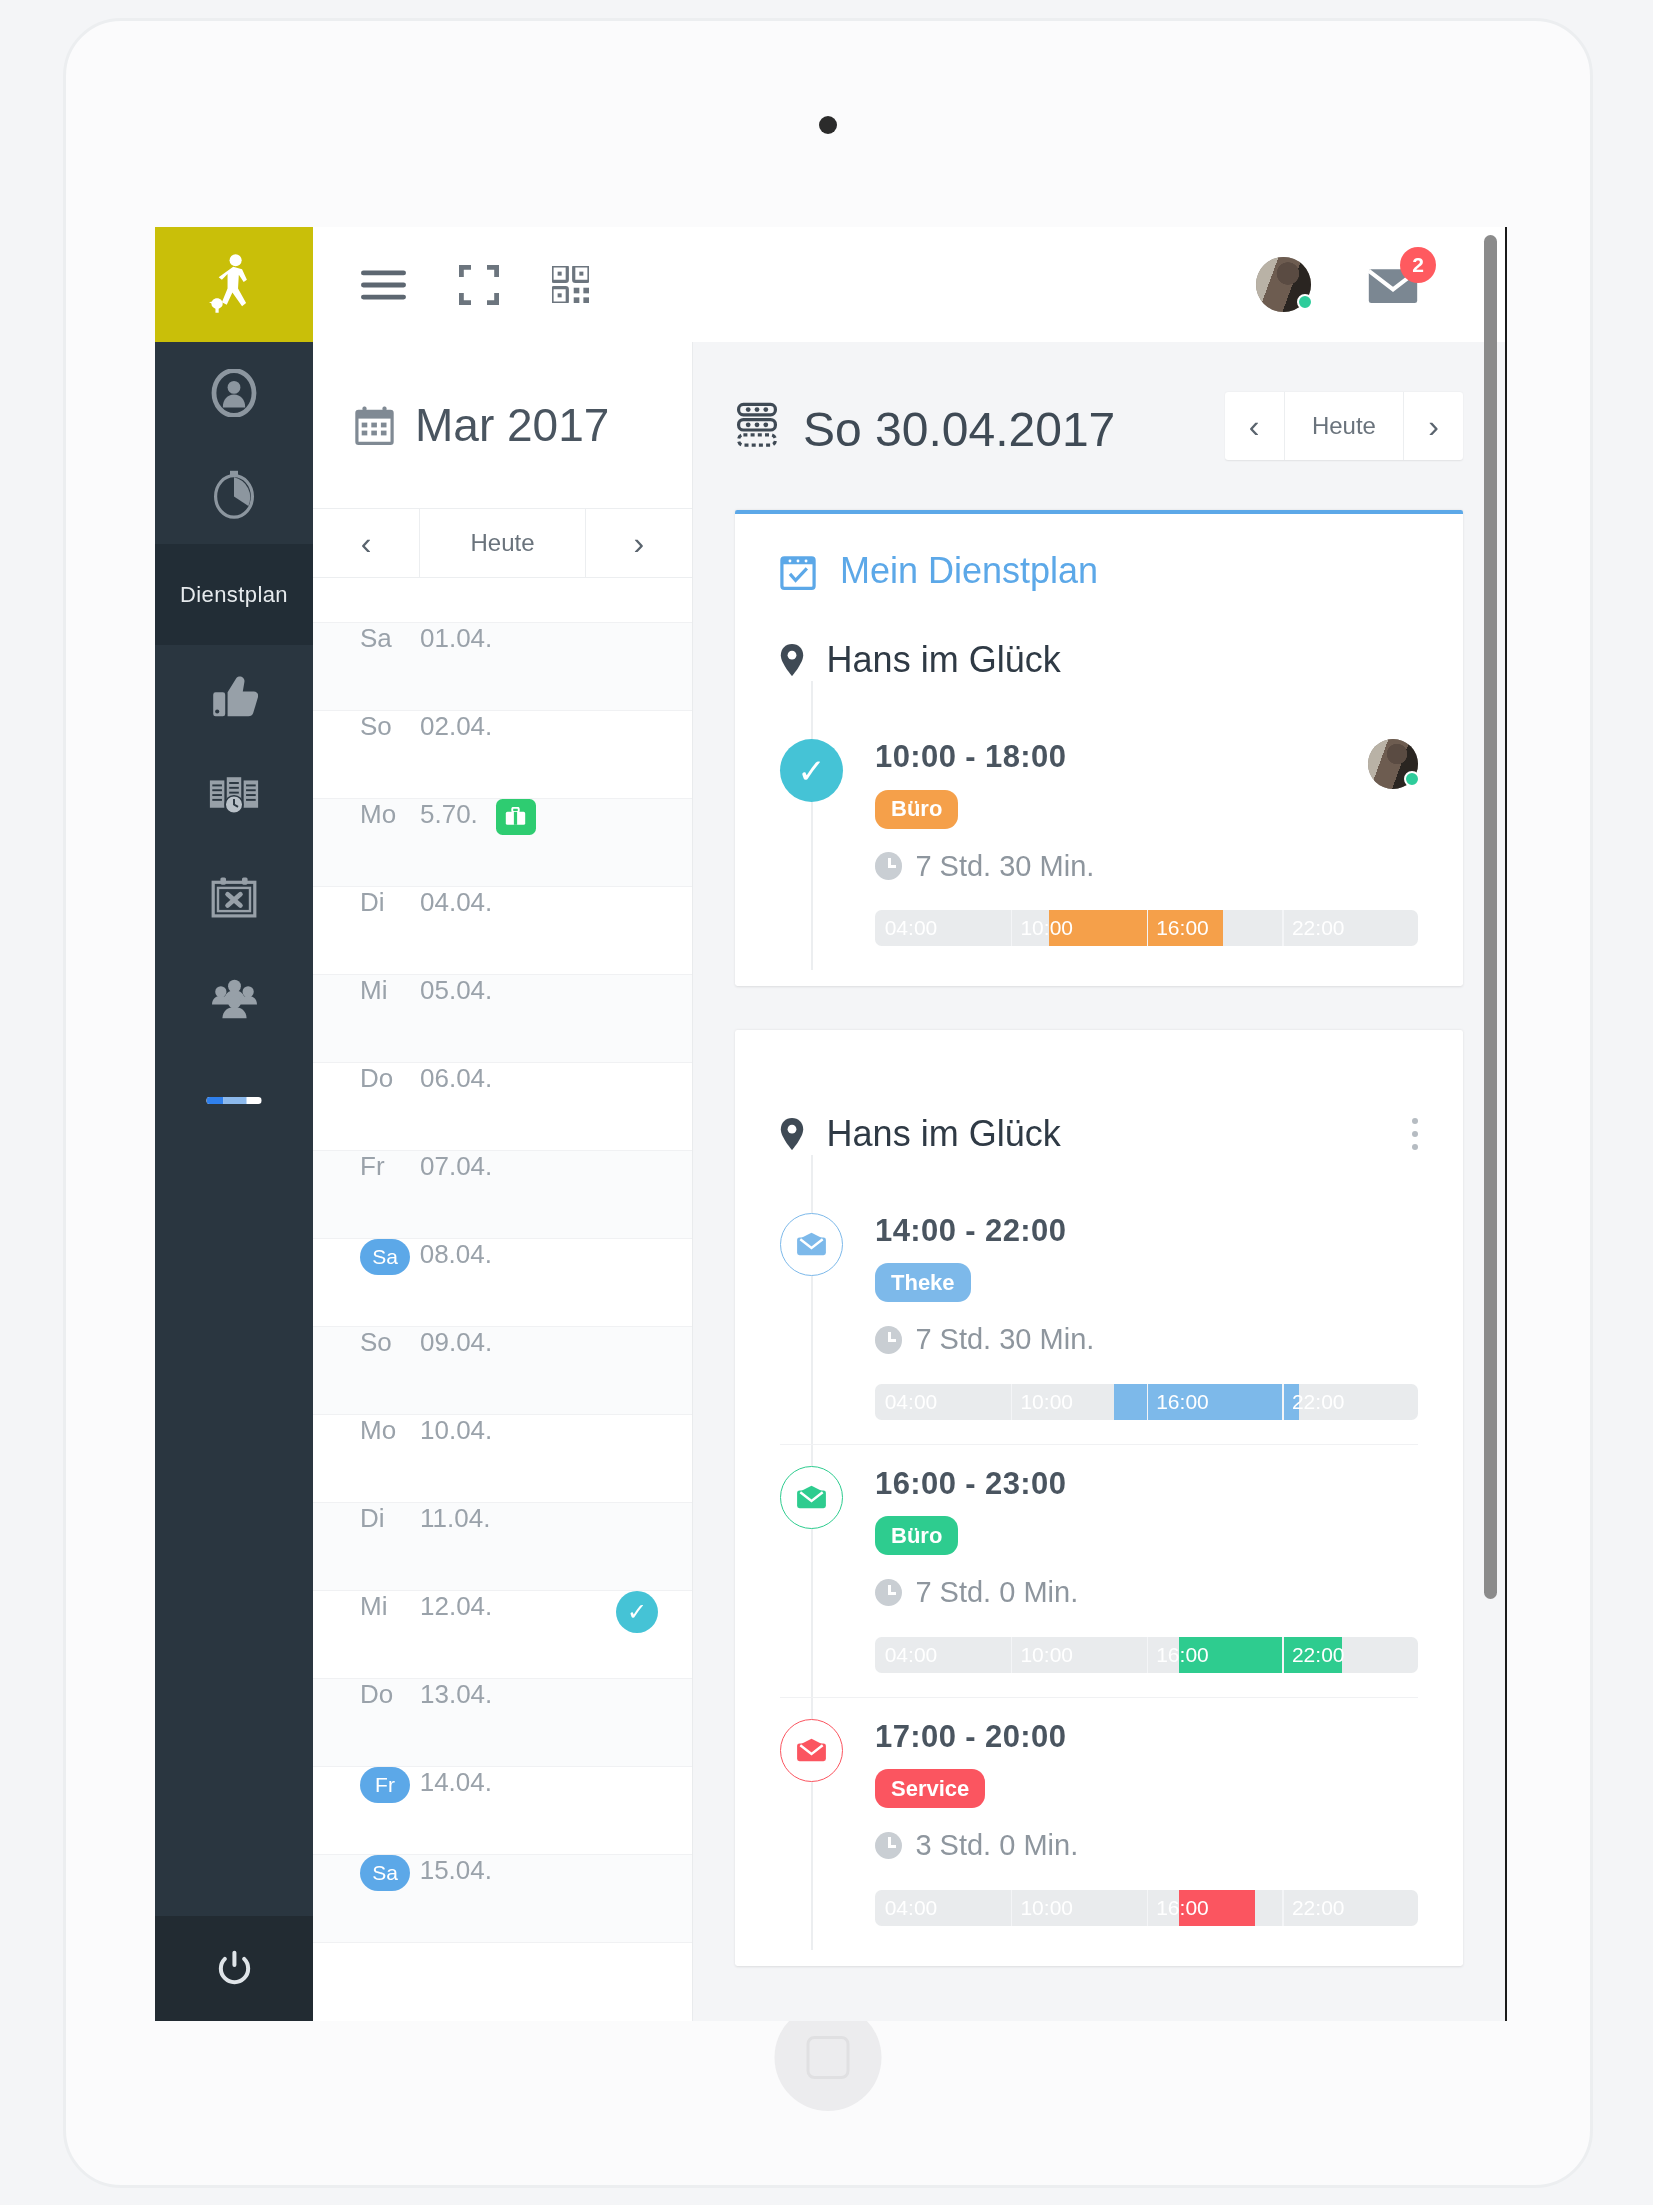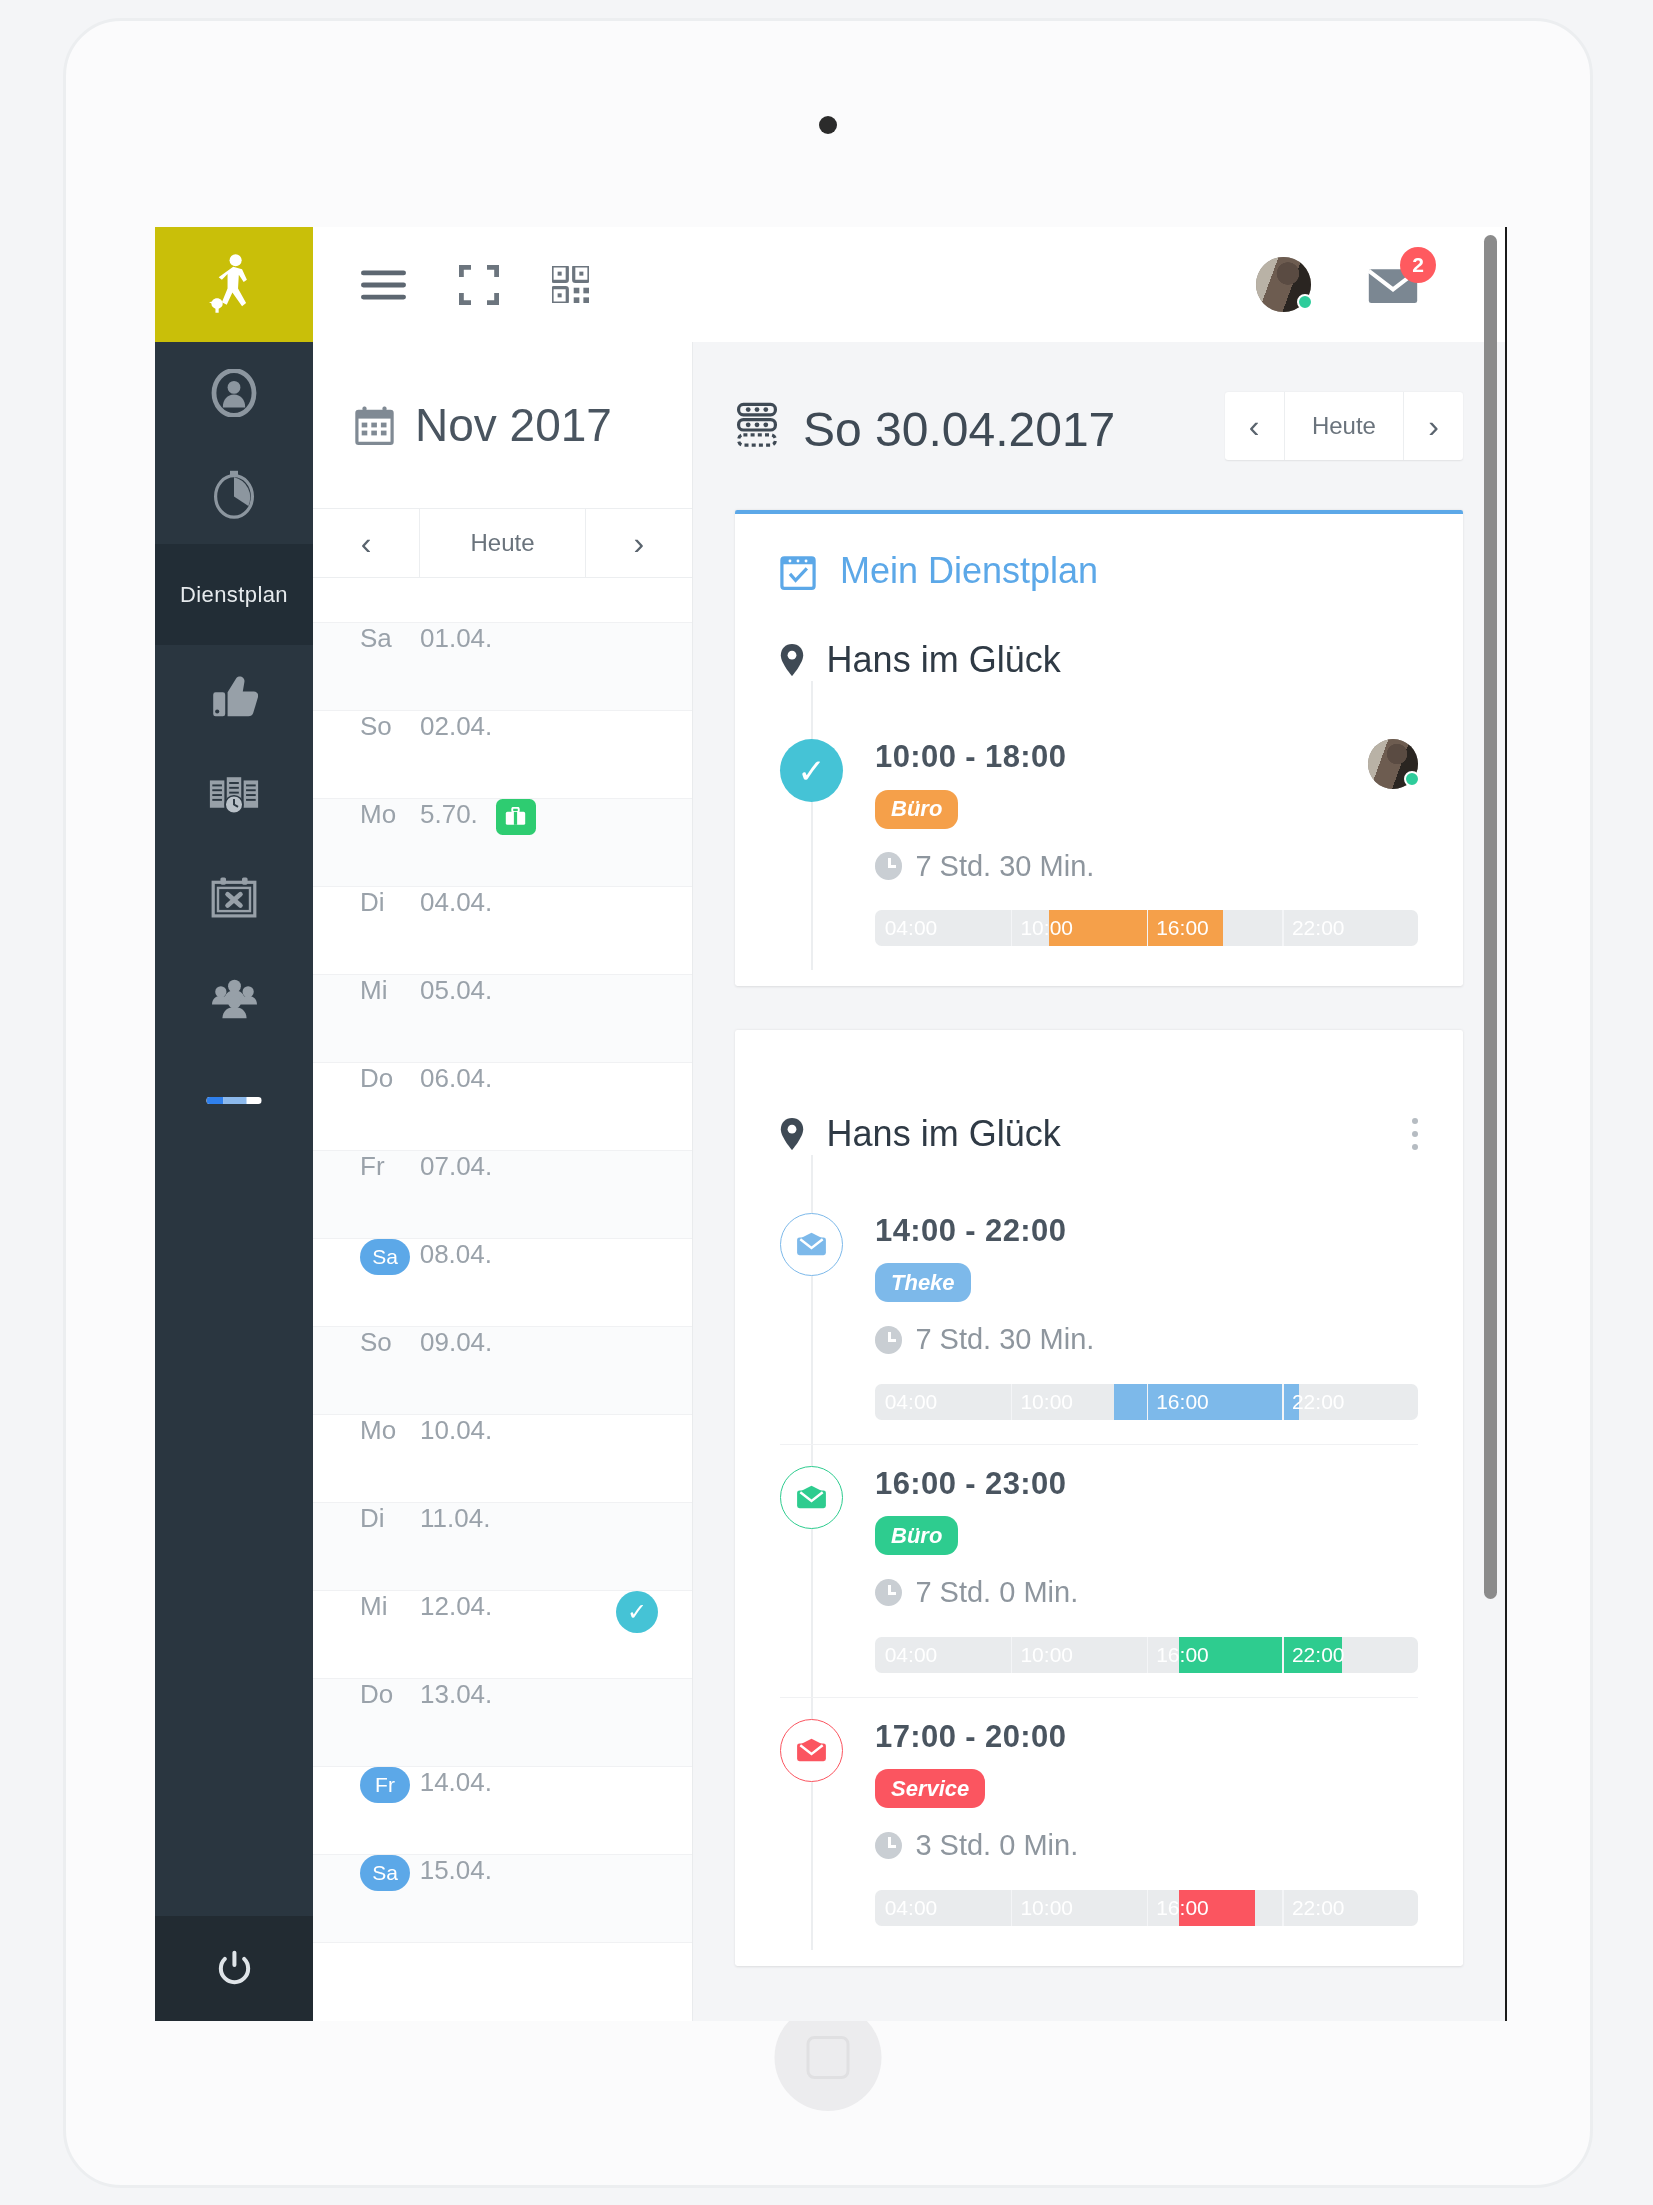--- a/index.html
+++ b/index.html
@@ -167,21 +167,21 @@
   .shift + .shift{border-top:0.8px solid #f0f1f3;}
   .bullet{
     position:absolute;left:0;top:21px;width:63px;height:63px;border-radius:50%;
     display:flex;align-items:center;justify-content:center;box-sizing:border-box;
   }
   .bullet.solid{background:#45c3d6;color:#fff;font-size:34px;}
   .bullet.ring{background:#fff;border:1.6px solid currentColor;}
   .shift-time{font-size:31px;color:#4a5560;font-weight:bold;letter-spacing:0.4px;}
   .pill{
     display:inline-block;margin-top:14.5px;padding:6.5px 16px;border-radius:13px;
-    color:#fff;font-size:22px;font-weight:bold;font-style:italic;
+    color:#fff;font-size:22px;font-weight:bold;
   }
   .dur{display:flex;align-items:center;gap:13px;margin-top:21px;font-size:29px;color:#8e969e;}
   .clock{
     width:27.4px;height:27.4px;border-radius:50%;background:#c9ced3;position:relative;display:block;
   }
   .clock:before{content:"";position:absolute;left:49%;top:20%;width:2.4px;height:34%;background:#fff;}
   .clock:after{content:"";position:absolute;left:49%;top:48%;width:26%;height:2.4px;background:#fff;}
   .timeline{
     margin-top:27.4px;height:36px;border-radius:6.5px;background:#e9ebed;
     position:relative;overflow:hidden;
@@ -374,21 +374,21 @@
           <rect x="34" y="2" width="5" height="11" rx="2" fill="#808a94"></rect>
           <g fill="#808a94">
             <rect x="8" y="22" width="7" height="6"></rect>
               <rect x="20" y="22" width="7" height="6"></rect>
               <rect x="32" y="22" width="7" height="6"></rect>
             <rect x="8" y="32" width="7" height="6"></rect>
               <rect x="20" y="32" width="7" height="6"></rect>
               <rect x="32" y="32" width="7" height="6"></rect>
           </g>
         </svg>
-        <span>Nov 2017</span>
+        <span>Mar 2017</span>
       </div>
 
       <div class="navgroup">
         <div class="chev">‹</div>
         <div>Heute</div>
         <div class="chev">›</div>
       </div>
 
       <div class="day-spacer"></div>
       <div id="day-list">

